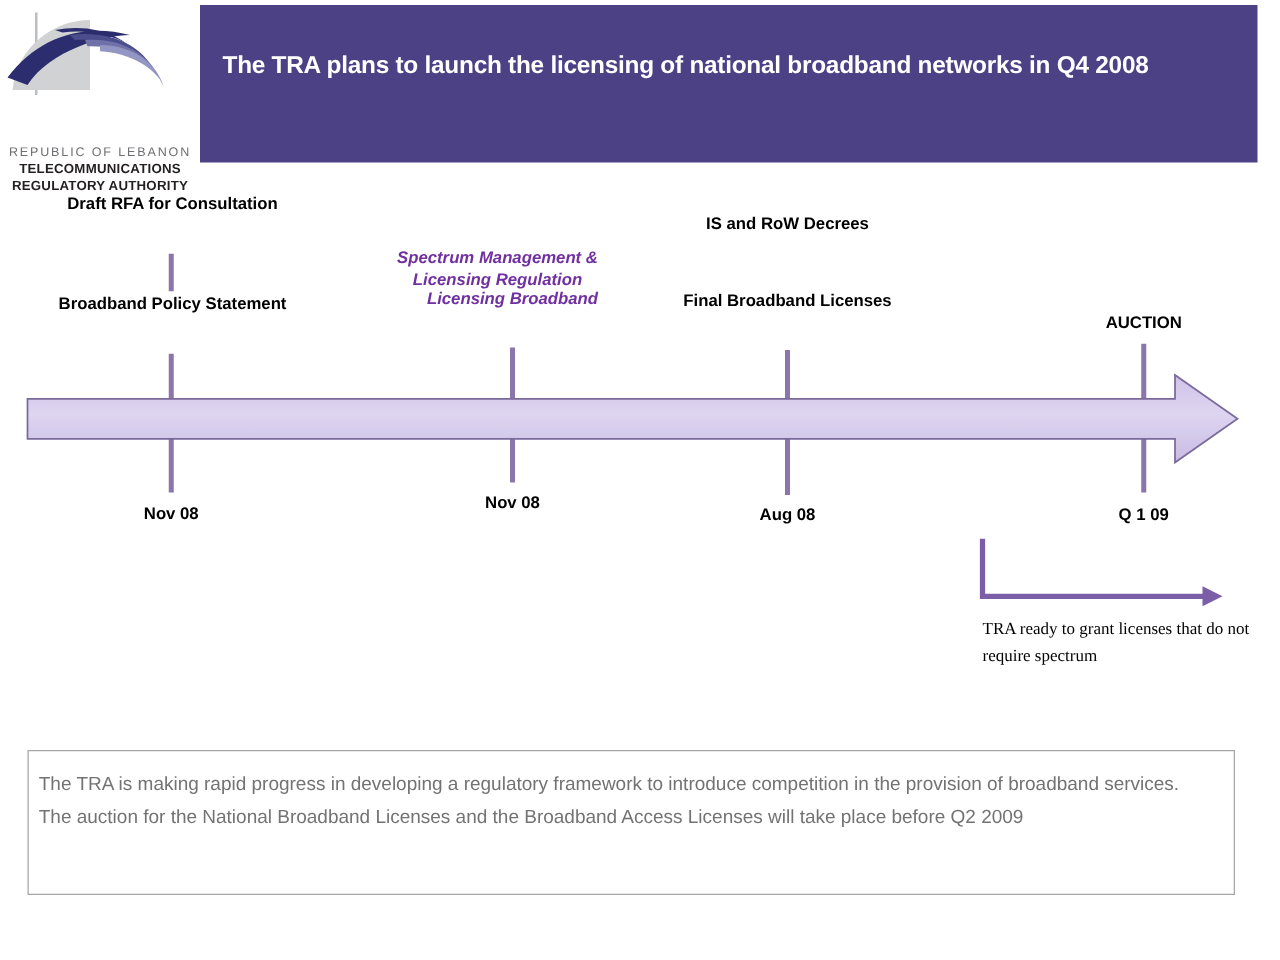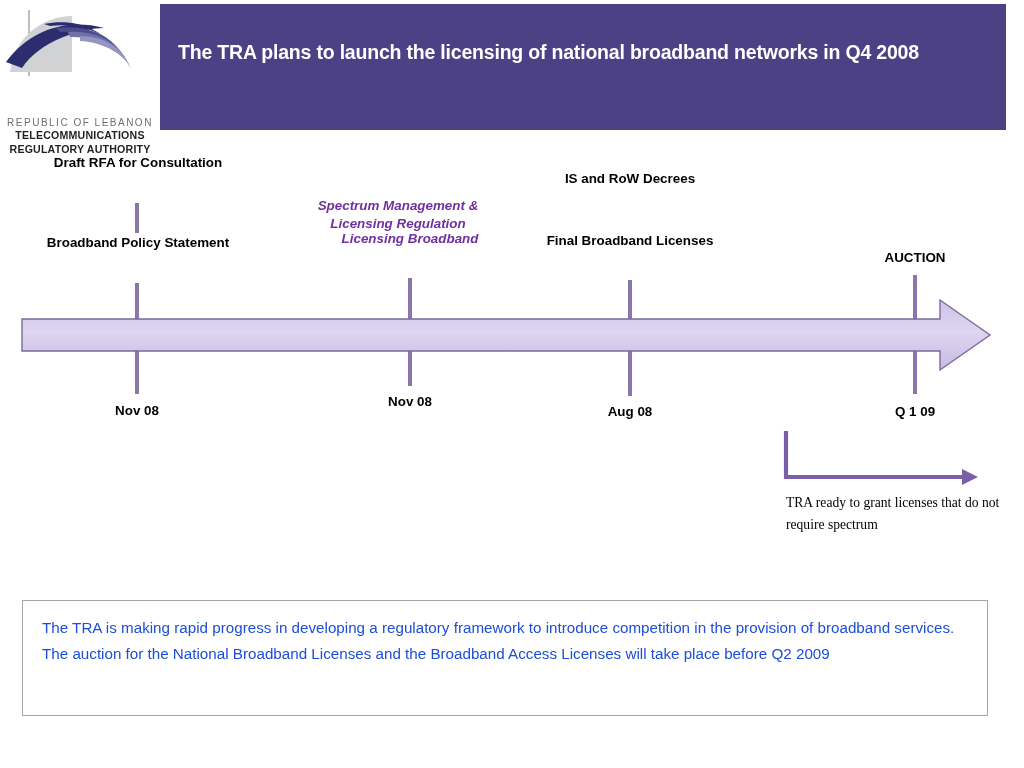--- a/index.html
+++ b/index.html
@@ -54,22 +54,22 @@
     position:absolute;left:786px;top:492px;width:232px;
     font-size:13.6px;color:#000000;line-height:22px;font-family:Liberation Serif, serif;
   }
 
   
   .summary-box{
     position:absolute;left:22px;top:600px;width:966px;height:116px;
     border:1px solid #a6a6a6;background:#ffffff;box-sizing:border-box;
   }
   .summary-text{
-    position:absolute;left:19px;top:14px;width:935px;
-    font-size:15.2px;color:#1d4ed8;line-height:26px;
+    position:absolute;left:8px;top:14px;width:935px;
+    font-size:15.2px;color:#737373;line-height:26px;
   }
 </style>
 </head>
 <body>
 
 <div class="slide">
 
   <div class="logo">
     <div class="logo-mark">
       <svg width="160" height="78" viewBox="0 0 160 78" xmlns="http://www.w3.org/2000/svg">

